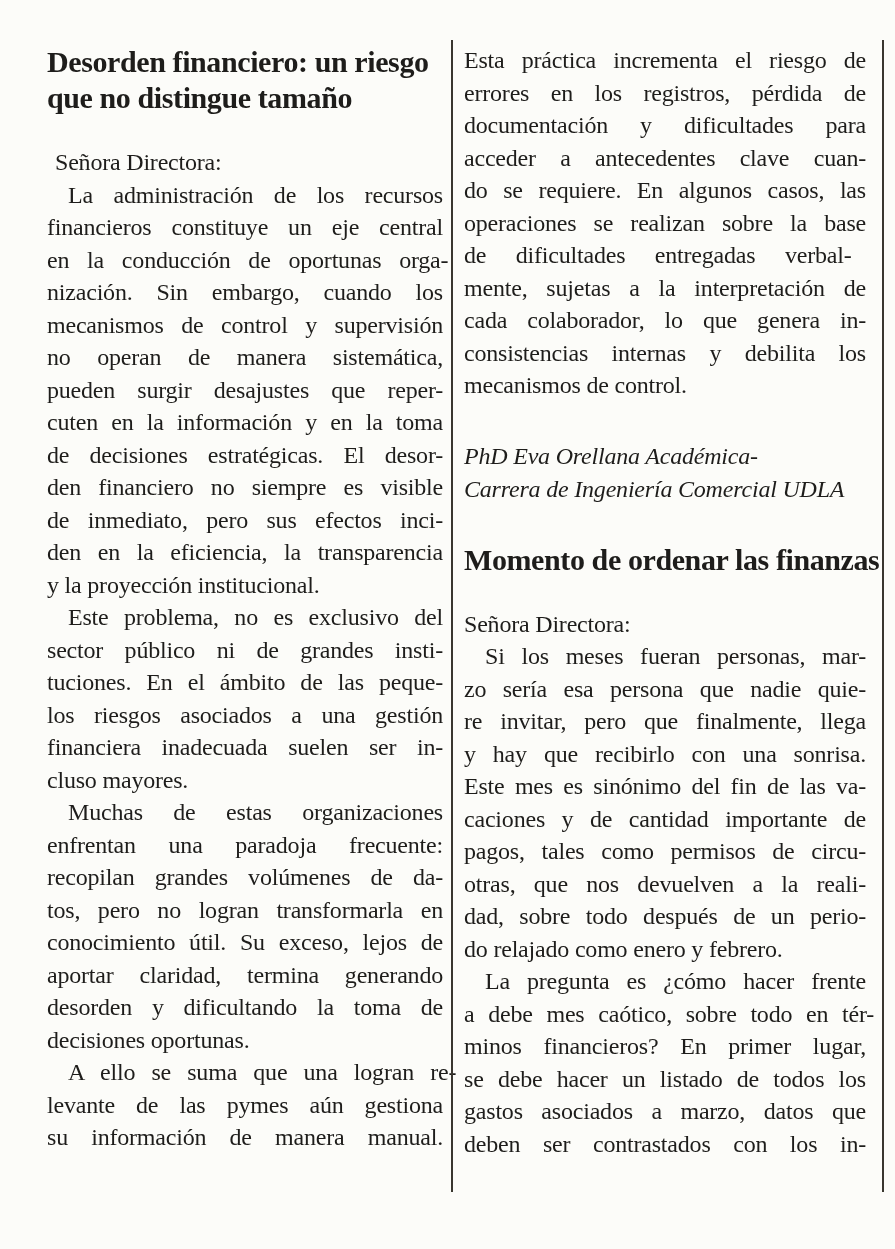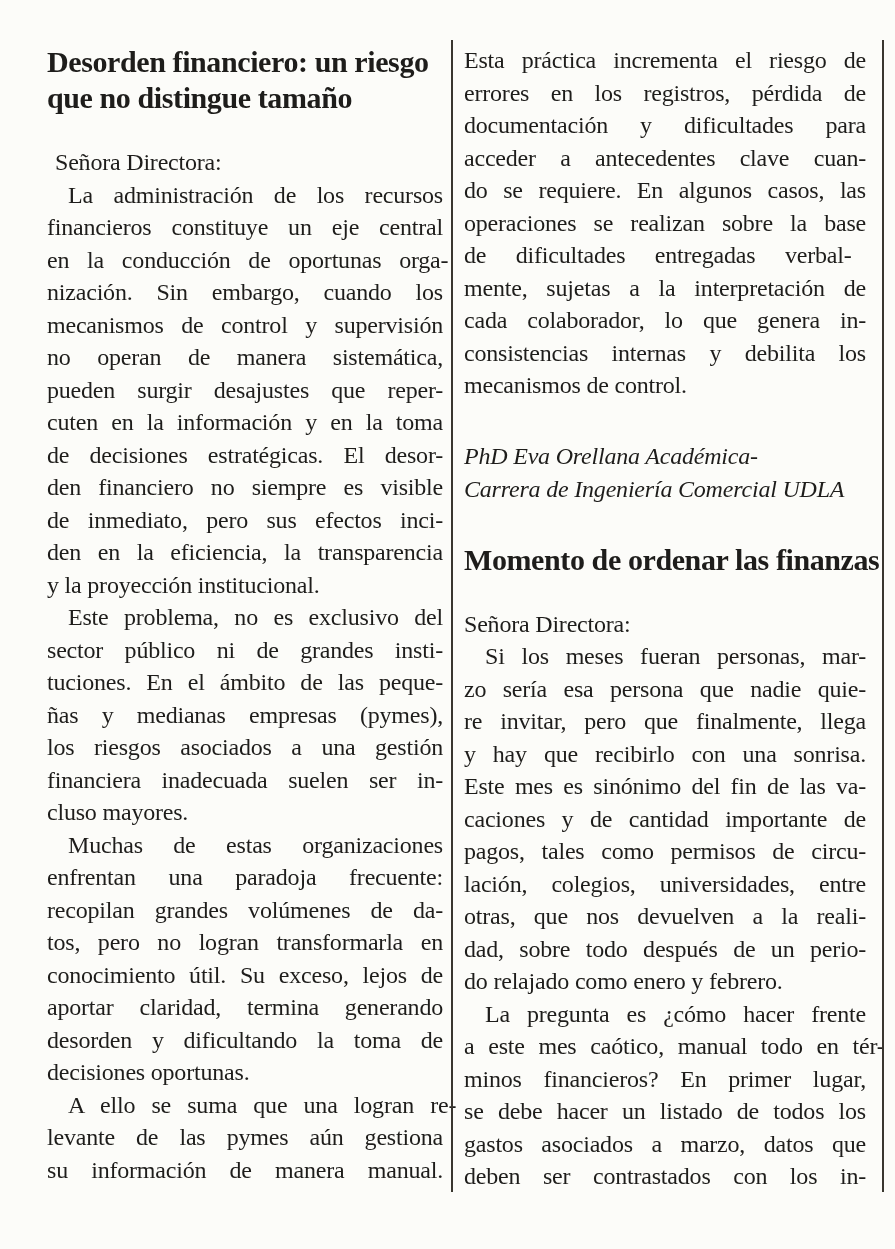--- a/index.html
+++ b/index.html
@@ -47,21 +47,20 @@
         <div class="line just"><span class="txt" style="word-spacing: 14.5px;">de decisiones estratégicas. El desor-</span></div>
         <div class="line just"><span class="txt" style="word-spacing: 11.46px;">den financiero no siempre es visible</span></div>
         <div class="line just"><span class="txt" style="word-spacing: 12.66px;">de inmediato, pero sus efectos inci-</span></div>
         <div class="line just"><span class="txt" style="word-spacing: 10.89px;">den en la eficiencia, la transparencia</span></div>
         <div class="line just end"><span class="txt">y la proyección institucional.</span></div>
       </div>
       <div class="block block-paragraph">
         <div class="line just ind"><span class="txt" style="word-spacing: 9.71px;">Este problema, no es exclusivo del</span></div>
         <div class="line just"><span class="txt" style="word-spacing: 15.68px;">sector público ni de grandes insti-</span></div>
         <div class="line just"><span class="txt" style="word-spacing: 9.33px;">tuciones. En el ámbito de las peque-</span></div>
-        <div class="line just"><span class="txt" style="word-spacing: 17.46px;">ñas y medianas empresas (pymes),</span></div>
         <div class="line just"><span class="txt" style="word-spacing: 13.81px;">los riesgos asociados a una gestión</span></div>
         <div class="line just"><span class="txt" style="word-spacing: 14.84px;">financiera inadecuada suelen ser in-</span></div>
         <div class="line just end"><span class="txt">cluso mayores.</span></div>
       </div>
       <div class="block block-paragraph">
         <div class="line just ind"><span class="txt" style="word-spacing: 24.73px;">Muchas de estas organizaciones</span></div>
         <div class="line just"><span class="txt" style="word-spacing: 26.93px;">enfrentan una paradoja frecuente:</span></div>
         <div class="line just"><span class="txt" style="word-spacing: 14.4px;">recopilan grandes volúmenes de da-</span></div>
         <div class="line just"><span class="txt" style="word-spacing: 11.86px;">tos, pero no logran transformarla en</span></div>
         <div class="line just"><span class="txt" style="word-spacing: 8.07px;">conocimiento útil. Su exceso, lejos de</span></div>
@@ -101,28 +100,27 @@
         <div class="line salut"><span class="txt">Señora Directora:</span></div>
       </div>
       <div class="block block-paragraph">
         <div class="line just ind"><span class="txt" style="word-spacing: 11.01px;">Si los meses fueran personas, mar-</span></div>
         <div class="line just"><span class="txt" style="word-spacing: 10.67px;">zo sería esa persona que nadie quie-</span></div>
         <div class="line just"><span class="txt" style="word-spacing: 12.14px;">re invitar, pero que finalmente, llega</span></div>
         <div class="line just"><span class="txt" style="word-spacing: 11.22px;">y hay que recibirlo con una sonrisa.</span></div>
         <div class="line just"><span class="txt" style="word-spacing: 4.57px;">Este mes es sinónimo del fin de las va-</span></div>
         <div class="line just"><span class="txt" style="word-spacing: 10.8px;">caciones y de cantidad importante de</span></div>
         <div class="line just"><span class="txt" style="word-spacing: 10.93px;">pagos, tales como permisos de circu-</span></div>
-        <div class="line just"><span class="txt" style="word-spacing: 18.35px;">lación, colegios, universidades, entre</span></div>
         <div class="line just"><span class="txt" style="word-spacing: 12.55px;">otras, que nos devuelven a la reali-</span></div>
         <div class="line just"><span class="txt" style="word-spacing: 9.66px;">dad, sobre todo después de un perio-</span></div>
         <div class="line just end"><span class="txt">do relajado como enero y febrero.</span></div>
       </div>
       <div class="block block-paragraph">
         <div class="line just ind"><span class="txt" style="word-spacing: 11.29px;">La pregunta es ¿cómo hacer frente</span></div>
-        <div class="line just"><span class="txt" style="word-spacing: 7.94px;">a este mes caótico, manual todo en tér-</span></div>
+        <div class="line just"><span class="txt" style="word-spacing: 7.94px;">a debe mes caótico, sobre todo en tér-</span></div>
         <div class="line just"><span class="txt" style="word-spacing: 16.02px;">minos financieros? En primer lugar,</span></div>
         <div class="line just"><span class="txt" style="word-spacing: 8.5px;">se debe hacer un listado de todos los</span></div>
         <div class="line just"><span class="txt" style="word-spacing: 12.75px;">gastos asociados a marzo, datos que</span></div>
         <div class="line just"><span class="txt" style="word-spacing: 16.84px;">deben ser contrastados con los in-</span></div>
       </div>
     </div>
   <div class="rule rule-right"></div>
 </div>
 
 </body></html>

